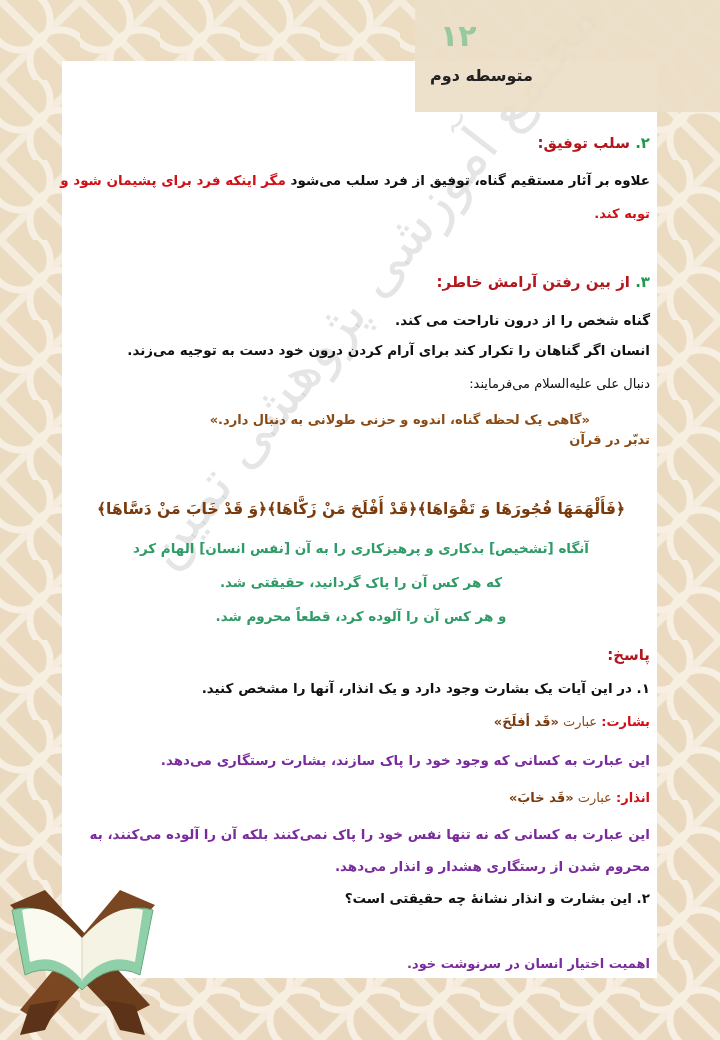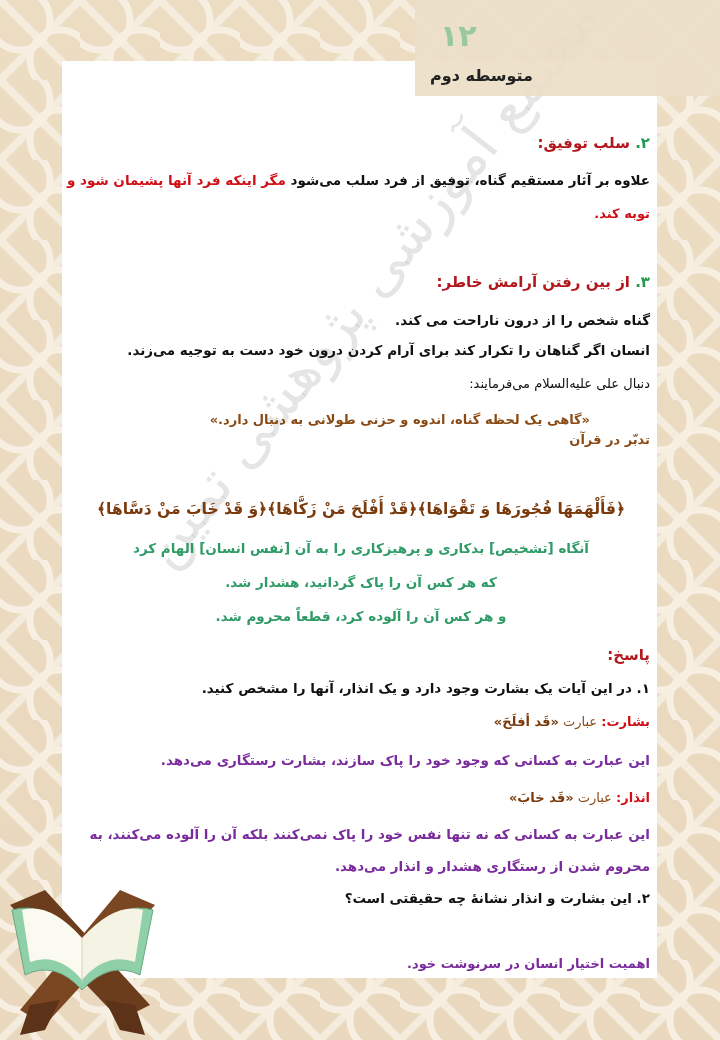--- a/index.html
+++ b/index.html
@@ -13,21 +13,21 @@
       linear-gradient(45deg, transparent 46%, #f4ecdd 47%, #f4ecdd 53%, transparent 54%),
       linear-gradient(-45deg, transparent 46%, #f4ecdd 47%, #f4ecdd 53%, transparent 54%),
       linear-gradient(180deg, #ecdcc2, #e9d8bd);
     background-size: 80px 80px, 80px 80px, 80px 80px, 80px 80px, 100% 100%;
   }
   .panel {
     position: absolute; left: 62px; top: 61px; width: 595px; height: 917px;
     background: #ffffff;
   }
   .header-band {
-    position: absolute; left: 415px; top: 0; width: 305px; height: 96px;
+    position: absolute; left: 415px; top: 0; width: 305px; height: 112px;
     background: rgba(236, 222, 200, 0.92);
   }
   .header-title {
     position: absolute; right: 8px; top: 30px; direction: rtl;
     font-family: "DejaVu Sans", sans-serif; font-weight: bold;
     font-size: 30px; color: #111; letter-spacing: -1px; white-space: nowrap;
   }
   .header-grade {
     position: absolute; left: 440px; top: 22px; font-family: "DejaVu Sans", sans-serif;
     font-size: 30px; font-weight: bold; color: #8fc79a; opacity: 0.9;
@@ -71,37 +71,37 @@
   <span class="header-sub" style="left:15px;top:66px;">متوسطه دوم</span>
 </div>
 
 <div class="content">
 
   <div class="line b" style="top:34px;font-size:15px;">
     <span class="green">۲.</span>
     <span class="darkred">سلب توفیق:</span>
   </div>
   <div class="line b" style="top:72px;font-size:13.5px;">
-    <span>علاوه بر آثار مستقیم گناه، توفیق از فرد سلب می‌شود </span><span class="red">مگر اینکه فرد آنها پشیمان شود و</span>
+    <span>علاوه بر آثار مستقیم گناه، توفیق از فرد سلب می‌شود </span><span class="red">مگر اینکه فرد برای پشیمان شود و</span>
   </div>
   <div class="line b red" style="top:106px;font-size:13px;">توبه کند.</div>
 
   <div class="line b" style="top:173px;font-size:15px;">
     <span class="green">۳.</span>
     <span class="darkred">از بین رفتن آرامش خاطر:</span>
   </div>
   <div class="line b" style="top:212px;">گناه شخص را از درون ناراحت می کند.</div>
   <div class="line b" style="top:242px;">انسان اگر گناهان را تکرار کند برای آرام کردن درون خود دست به توجیه می‌زند.</div>
   <div class="line" style="top:276px;font-size:13px;">دنبال علی علیه‌السلام می‌فرمایند:</div>
   <div class="line b brown" style="top:312px;right:60px;font-size:13px;">«گاهی یک لحظه گناه، اندوه و حزنی طولانی به دنبال دارد.»</div>
 
   <div class="line b brown" style="top:332px;font-size:13px;">تدبّر در قرآن</div>
   <div class="line center b qbrown" style="top:400px;font-size:15.5px;">﴿فَأَلْهَمَهَا فُجُورَهَا وَ تَقْوَاهَا﴾﴿قَدْ أَفْلَحَ مَنْ زَكَّاهَا﴾﴿وَ قَدْ خَابَ مَنْ دَسَّاهَا﴾</div>
   <div class="line center b teal" style="top:440px;">آنگاه [تشخیص] بدکاری و پرهیزکاری را به آن [نفس انسان] الهام کرد</div>
-  <div class="line center b teal" style="top:474px;">که هر کس آن را پاک گردانید، هشدار شد.</div>
+  <div class="line center b teal" style="top:474px;">که هر کس آن را پاک گردانید، حقیقتی شد.</div>
   <div class="line center b teal" style="top:508px;">و هر کس آن را آلوده کرد، قطعاً محروم شد.</div>
 
   <div class="line b darkred" style="top:546px;font-size:15px;">پاسخ:</div>
   <div class="line b" style="top:580px;">۱. در این آیات یک بشارت وجود دارد و یک انذار، آنها را مشخص کنید.</div>
   <div class="line b" style="top:614px;font-size:13px;">
     <span class="red">بشارت:</span><span class="brown" style="font-weight:normal;"> عبارت </span><span class="qbrown">«قَد أفلَحَ»</span>
   </div>
   <div class="line b purple" style="top:652px;">این عبارت به کسانی که وجود خود را پاک سازند، بشارت رستگاری می‌دهد.</div>
   <div class="line b" style="top:690px;font-size:13px;">
     <span class="red">انذار:</span><span class="brown" style="font-weight:normal;"> عبارت </span><span class="qbrown">«قَد خابَ»</span>

